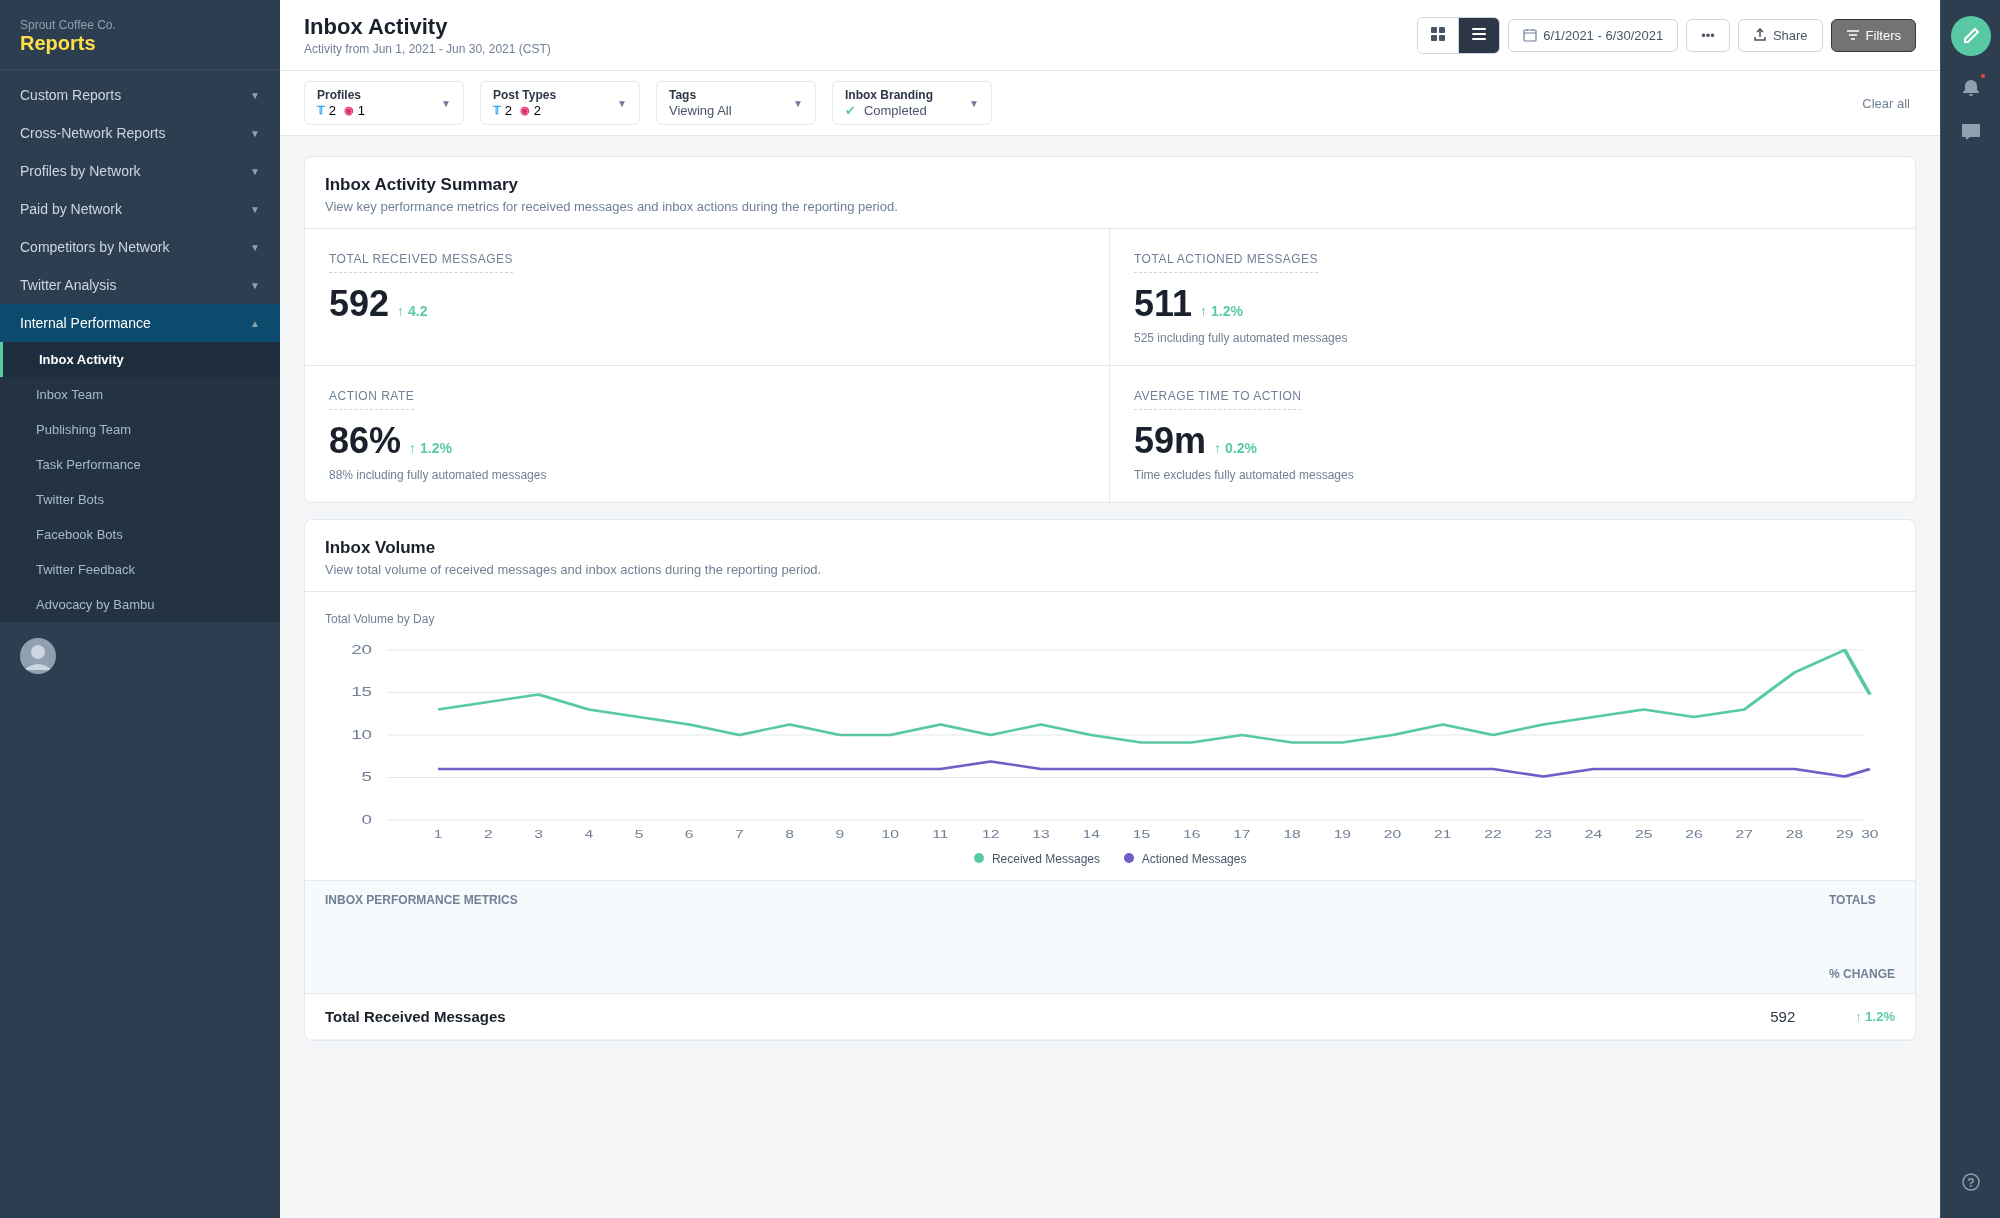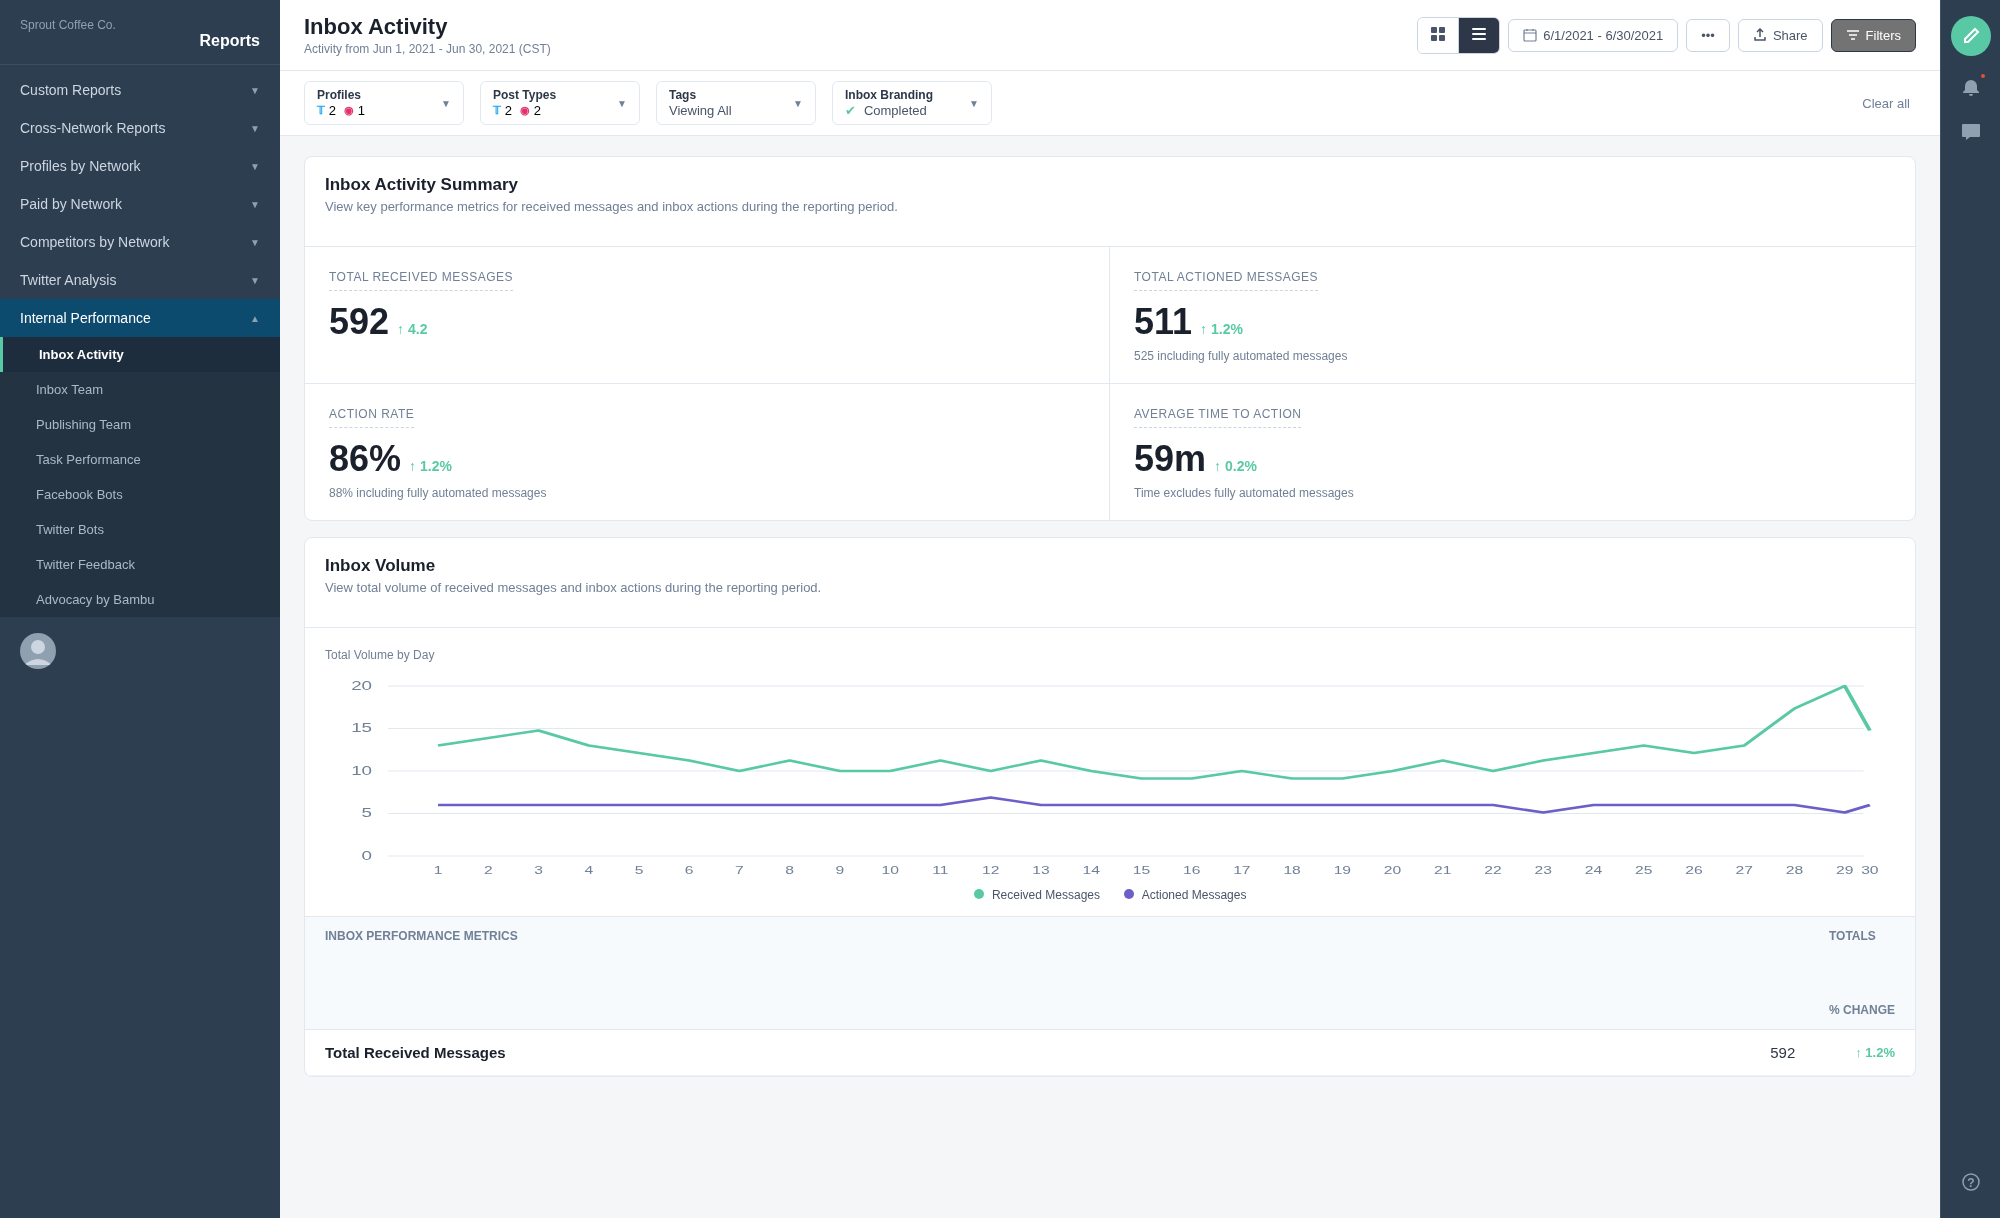--- a/index.html
+++ b/index.html
@@ -14,21 +14,21 @@
       display: flex;
       flex-direction: column;
       height: 100vh;
       overflow-y: auto;
     }
     .sidebar-brand {
       padding: 18px 20px 14px;
       border-bottom: 1px solid rgba(255,255,255,0.08);
     }
     .sidebar-brand .company { font-size: 12px; color: #8fa0b0; }
-    .sidebar-brand .app-name { font-size: 16px; font-weight: 700; color: #ffffff; text-align: right; }
+    .sidebar-brand .app-name { font-size: 20px; font-weight: 700; color: #fde047; }
 
     .nav-section { padding: 6px 0; }
     .nav-item {
       display: flex; align-items: center; justify-content: space-between;
       padding: 11px 20px;
       cursor: pointer;
       font-size: 14px;
       color: #cdd6e0;
       transition: background 0.15s;
     }
@@ -183,21 +183,21 @@
     }
 
     
     .card {
       background: #fff;
       border-radius: 8px;
       border: 1px solid #e2e8f0;
       margin-bottom: 16px;
     }
     .card-header {
-      padding: 18px 20px 32px;
+      padding: 18px 20px 14px;
       border-bottom: 1px solid #e2e8f0;
     }
     .card-title { font-size: 17px; font-weight: 700; color: #1a202c; }
     .card-subtitle { font-size: 13px; color: #718096; margin-top: 4px; }
 
     
     .summary-grid {
       display: grid;
       grid-template-columns: 1fr 1fr;
     }
@@ -327,24 +327,24 @@
       <div class="sub-nav-item">
         <span>Inbox Team</span>
       </div>
       <div class="sub-nav-item">
         <span>Publishing Team</span>
       </div>
       <div class="sub-nav-item">
         <span>Task Performance</span>
       </div>
       <div class="sub-nav-item">
+        <span>Twitter Bots</span>
+      </div>
+      <div class="sub-nav-item">
         <span>Facebook Bots</span>
-      </div>
-      <div class="sub-nav-item">
-        <span>Twitter Bots</span>
       </div>
       <div class="sub-nav-item">
         <span>Twitter Feedback</span>
       </div>
       <div class="sub-nav-item">
         <span>Advocacy by Bambu</span>
       </div>
     </div>
   </div>
 

